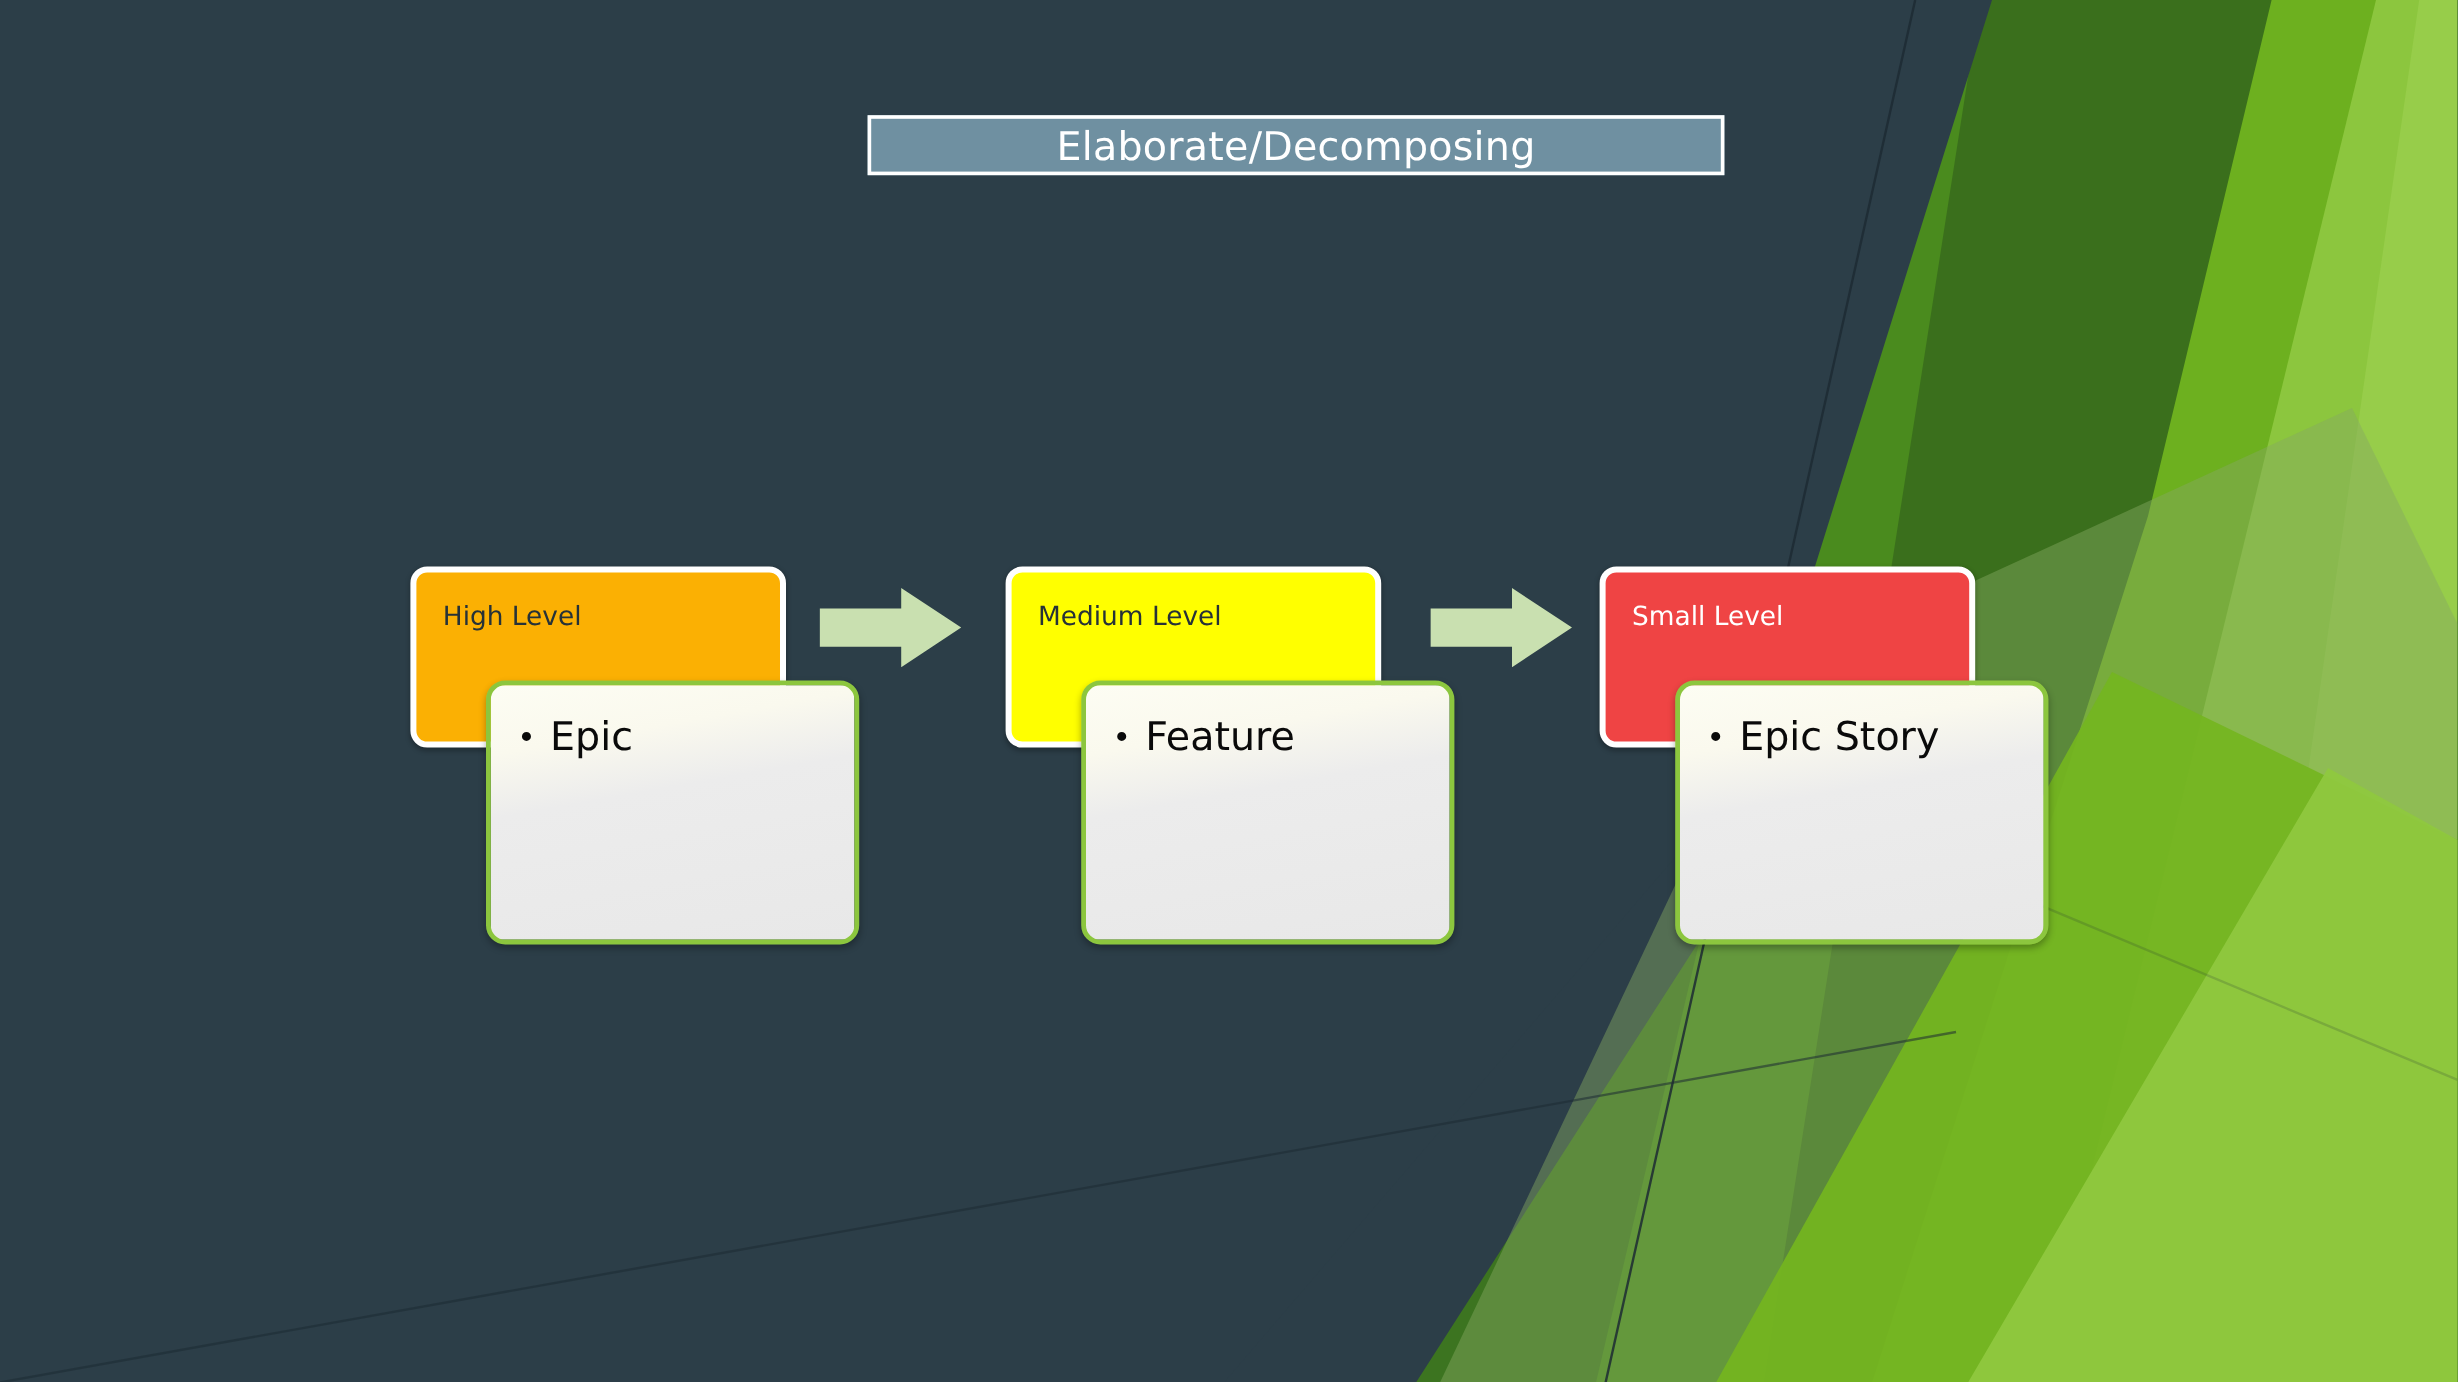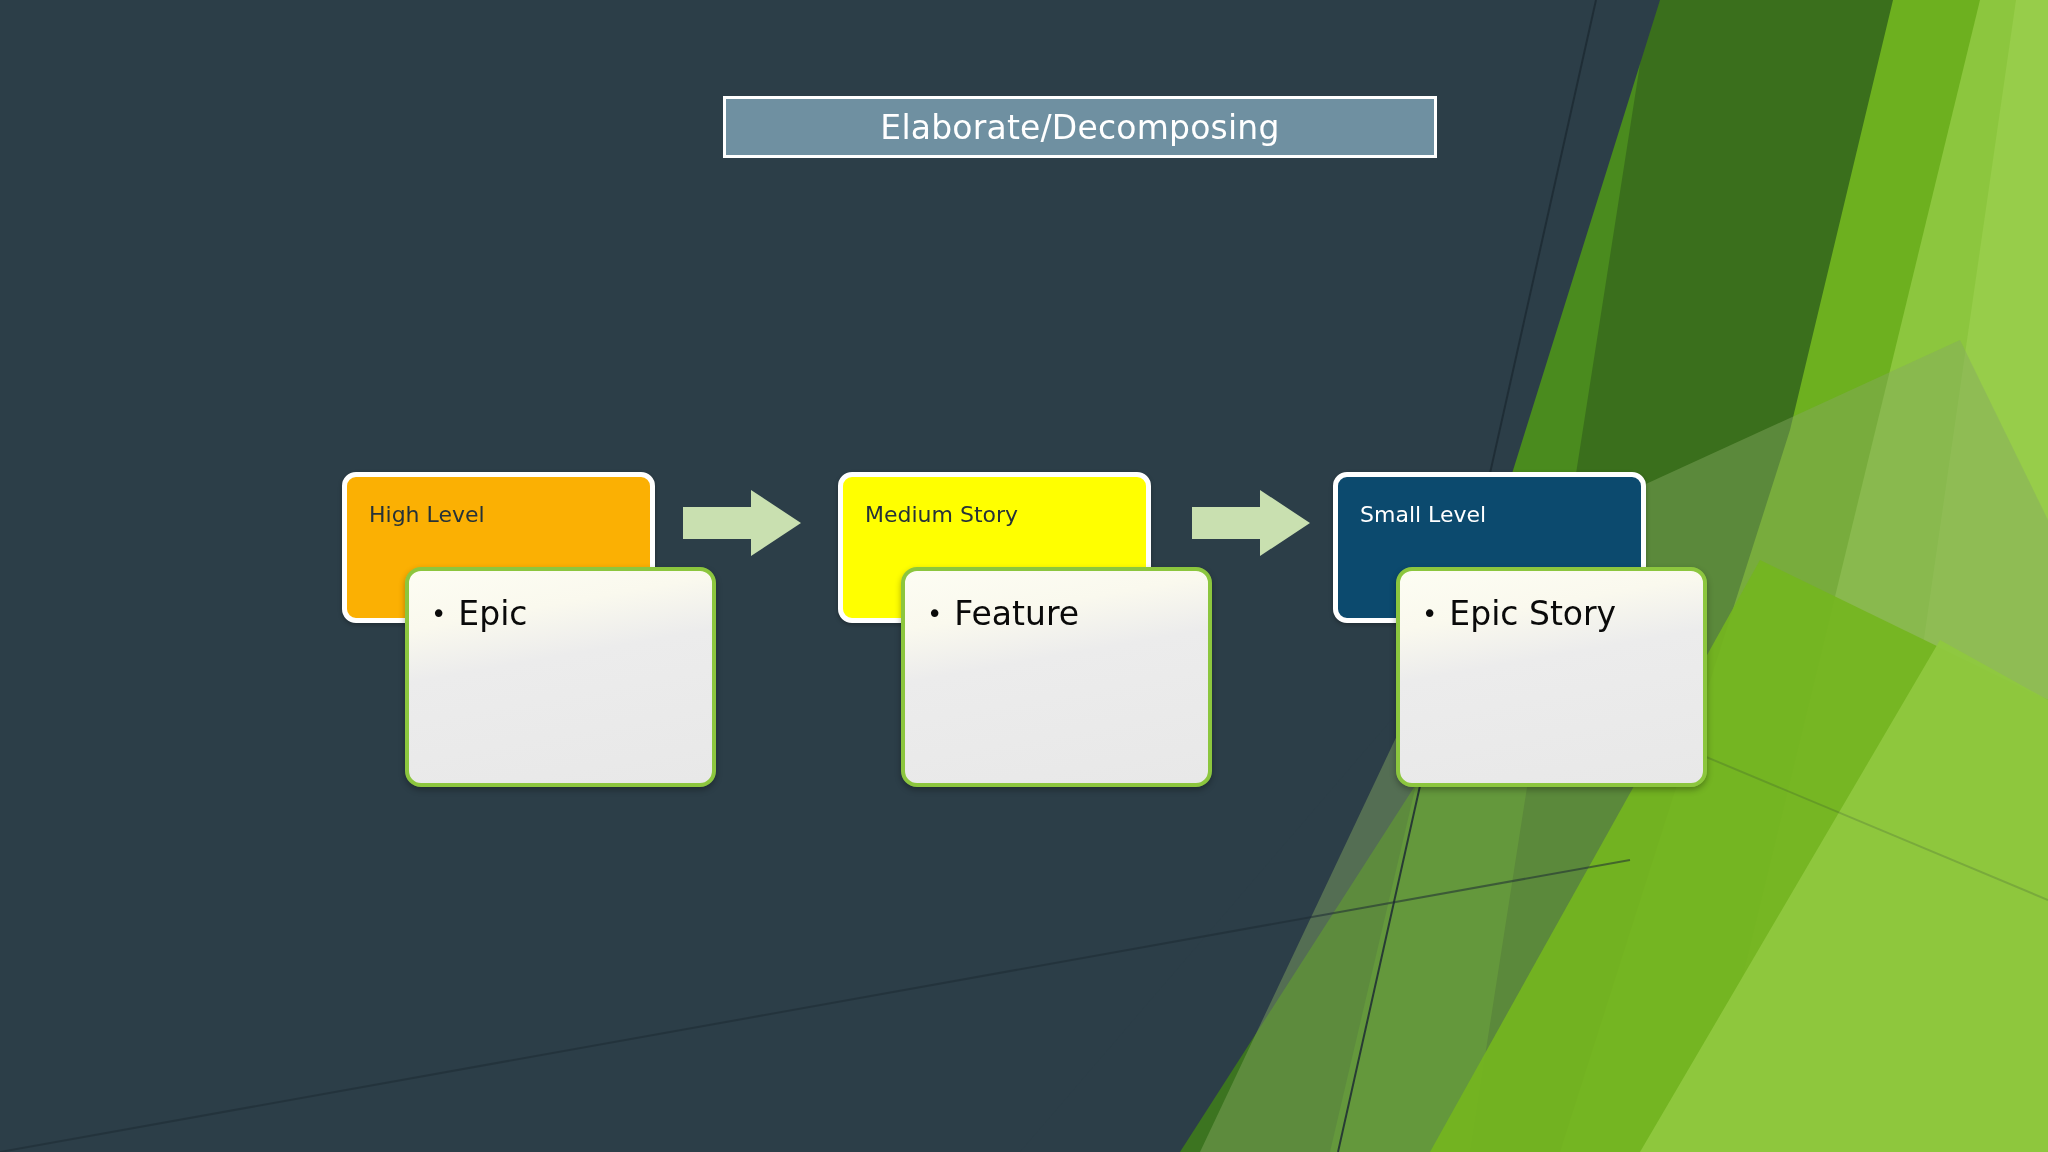--- a/index.html
+++ b/index.html
@@ -21,21 +21,21 @@
   #bg-art {
     position:absolute; inset:0;
     width:2048px; height:1152px;
     pointer-events:none;
   }
 
   
   #title-bar {
     position:absolute;
     left:723px; top:96px;
-    width:714px; height:62px;
+    width:714px; height:50px;
     background:#6f90a1;
     border:3px solid #ffffff;
     display:flex; align-items:center; justify-content:center;
   }
   #title-text {
     color:#ffffff;
     font-size:33px;
     font-weight:400;
     letter-spacing:0.2px;
     white-space:nowrap;
@@ -83,21 +83,21 @@
   .content-text .bullet {
     display:inline-block;
     margin-right:12px;
     font-size:26px;
     vertical-align:2px;
   }
 
   
   .box-high   { background:#fbb003; }
   .box-medium { background:#ffff00; }
-  .box-small  { background:#0c4a6e; }
+  .box-small  { background:#ef4444; }
   .lbl-dark   { color:#263238; }
   .lbl-white  { color:#ffffff; }
 
   
   .flow-arrow {
     position:absolute;
     width:118px; height:66px;
     z-index:2;
   }
 </style>
@@ -144,21 +144,21 @@
       </span>
     </div>
   </div>
 
   <svg class="flow-arrow" style="left:683px; top:490px;" viewBox="0 0 118 66" preserveAspectRatio="none">
     <polygon points="0,17 68,17 68,0 118,33 68,66 68,49 0,49" fill="#c9e0b0"></polygon>
   </svg>
 
   <div class="group" style="left:838px; top:472px;">
     <div class="level-box box-medium">
-      <span class="level-label lbl-dark">Medium Story</span>
+      <span class="level-label lbl-dark">Medium Level</span>
     </div>
     <div class="content-box" style="left:63px; top:95px;">
       <span class="content-text">
         <span class="bullet">•</span><span>Feature</span>
       </span>
     </div>
   </div>
 
   <svg class="flow-arrow" style="left:1192px; top:490px;" viewBox="0 0 118 66" preserveAspectRatio="none">
     <polygon points="0,17 68,17 68,0 118,33 68,66 68,49 0,49" fill="#c9e0b0"></polygon>

